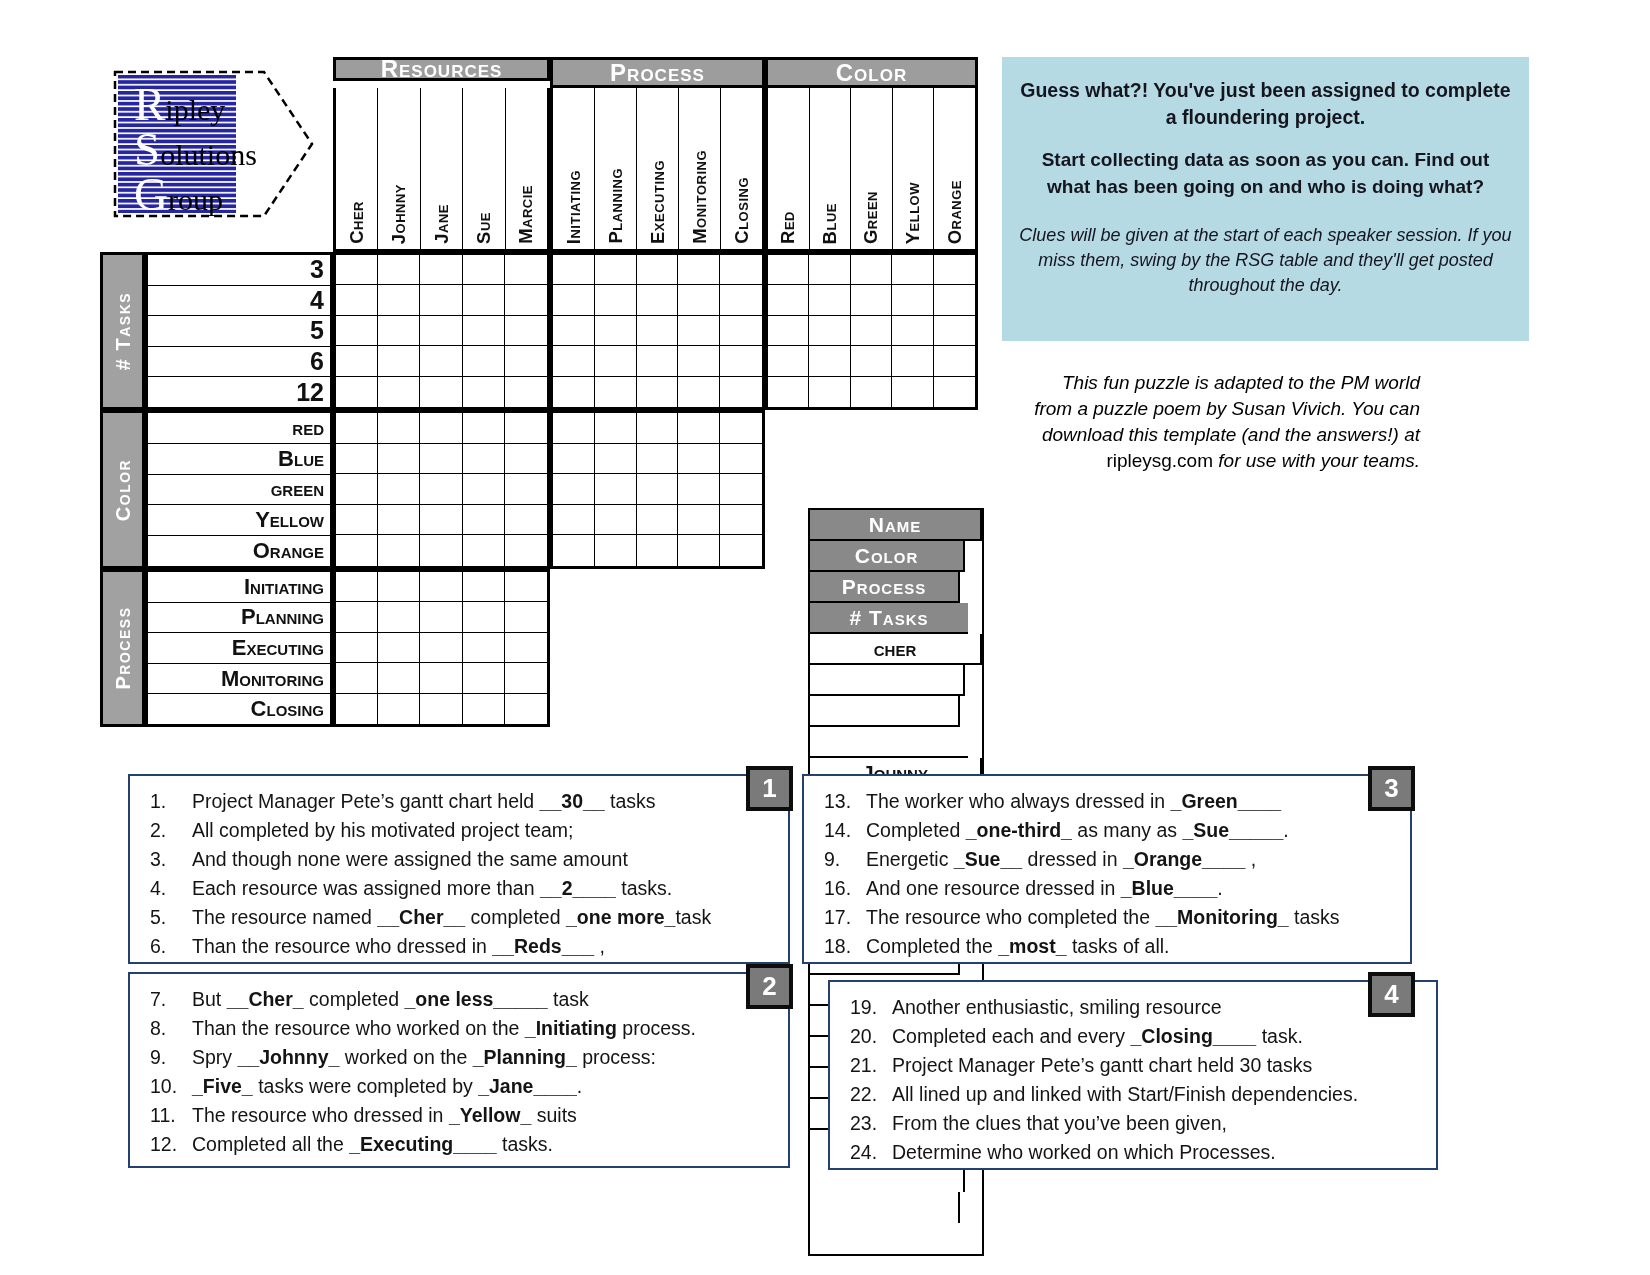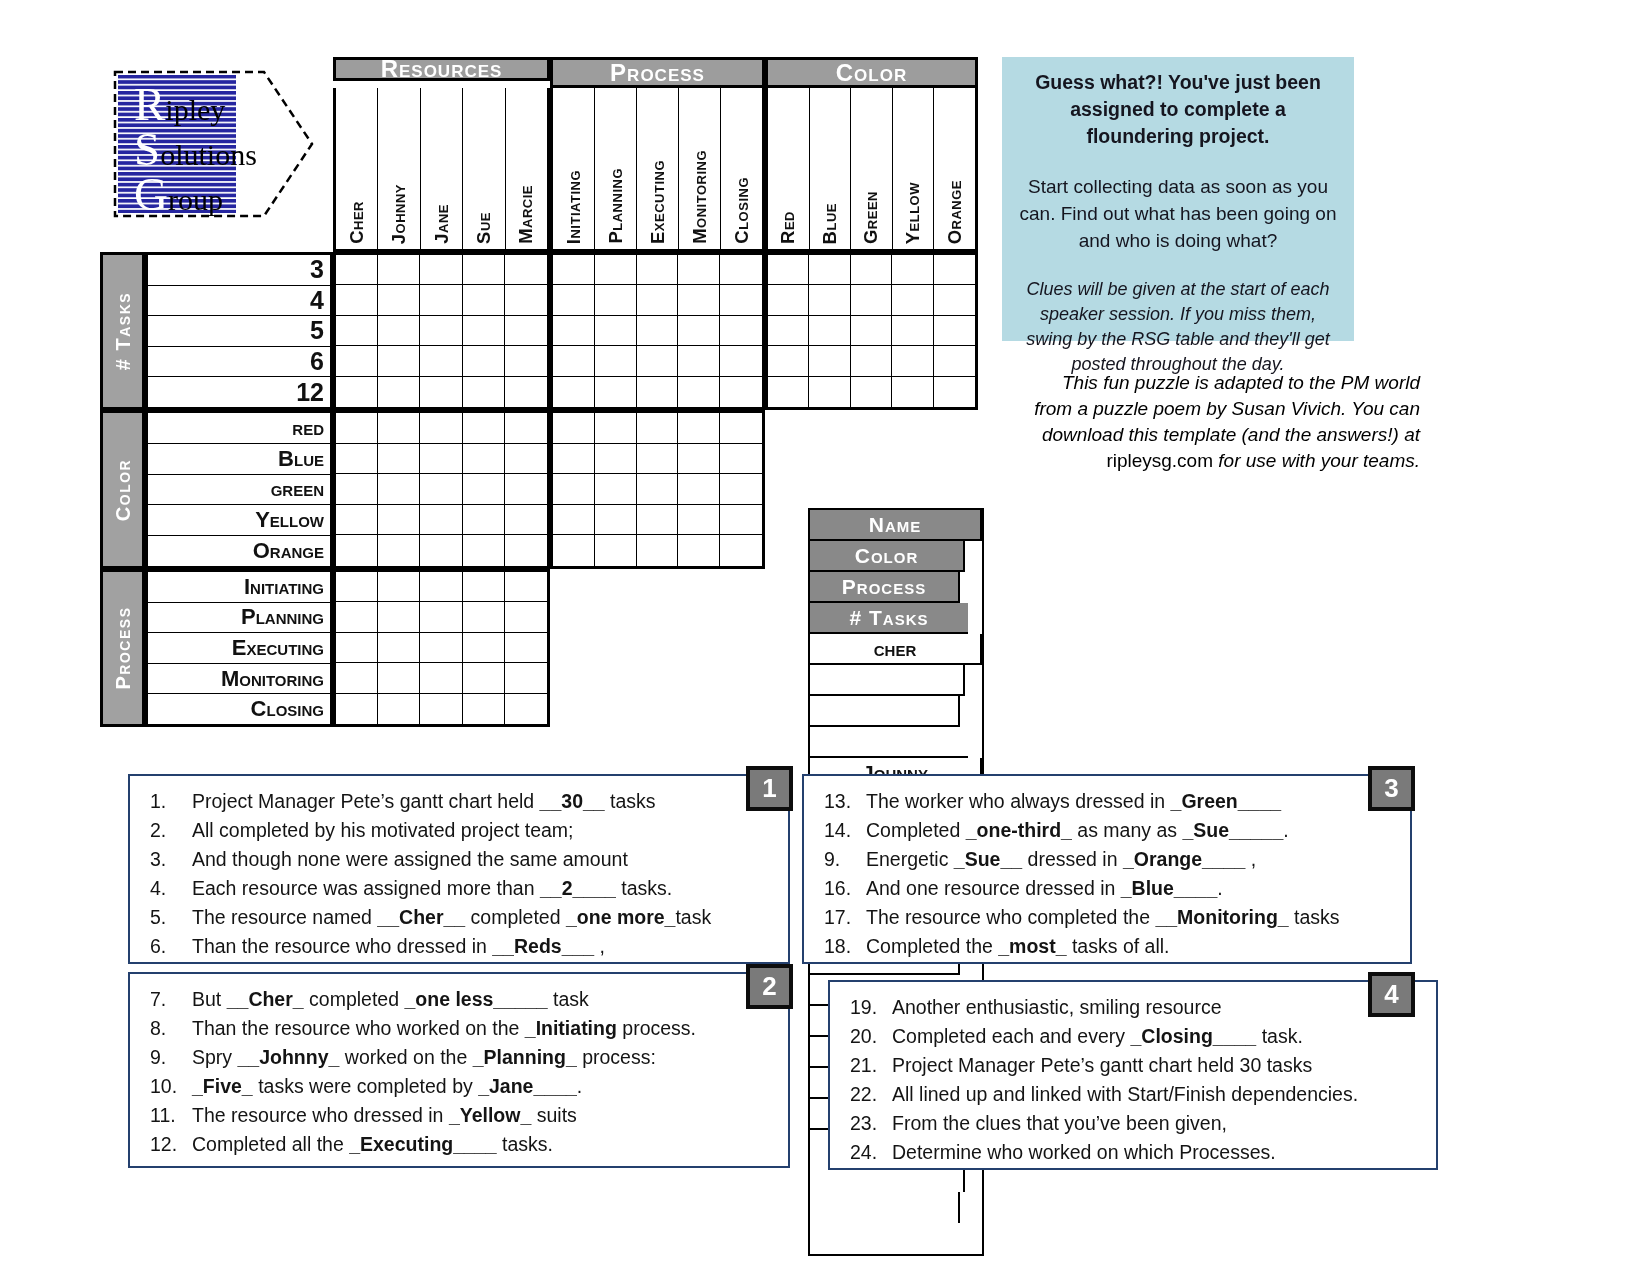--- a/index.html
+++ b/index.html
@@ -42,24 +42,24 @@
     font-variant:small-caps; font-size:21px; letter-spacing:1px; height:31px;
     display:flex; align-items:center; justify-content:center;
     border-right:2px solid #000; border-bottom:2px solid #000; }
   .atcell { height:31px; display:flex; align-items:center; justify-content:center;
     border-right:2px solid #000; border-bottom:2px solid #000; background:#fff; }
   .atname { font-weight:bold; font-variant:small-caps; font-size:21px; color:#111; }
   .atrow > :last-child { border-right:none; }
   .atrow:last-child > * { border-bottom:none; }
 
   
-  .teal { left:1002px; top:57px; width:352px; height:284px; background:var(--teal);
-    padding:12px 16px; text-align:center; color:#15151f; }
+  .teal { left:1002px; top:57px; width:527px; height:284px; background:var(--teal);
+    padding:20px 16px; text-align:center; color:#15151f; }
   .ib-head { font-weight:bold; font-size:19.5px; line-height:27px; }
-  .ib-body { font-size:19px; line-height:27px; margin-top:23px; }
+  .ib-body { font-size:19px; line-height:27px; margin-top:15px;font-weight:bold; }
   .ib-note { font-size:18px; font-style:italic; line-height:25px; margin-top:23px; }
 
   
   .credit { left:1025px; top:370px; width:395px; text-align:right;
     font-style:italic; font-size:19px; line-height:26px; color:#000; }
   .credit .site { font-style:normal; }
 
   
   .cluebox { border:2.5px solid var(--navy); background:#fff; padding:11px 0 0 20px; }
   .clueline { display:flex; font-size:19.5px; line-height:29px; color:#141414; }

